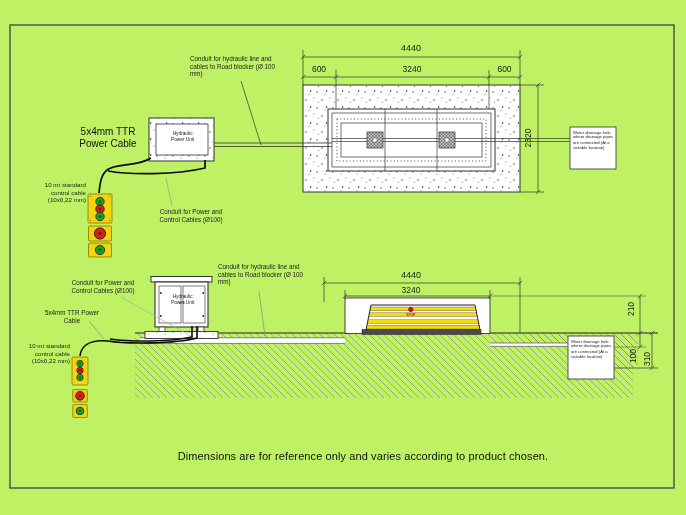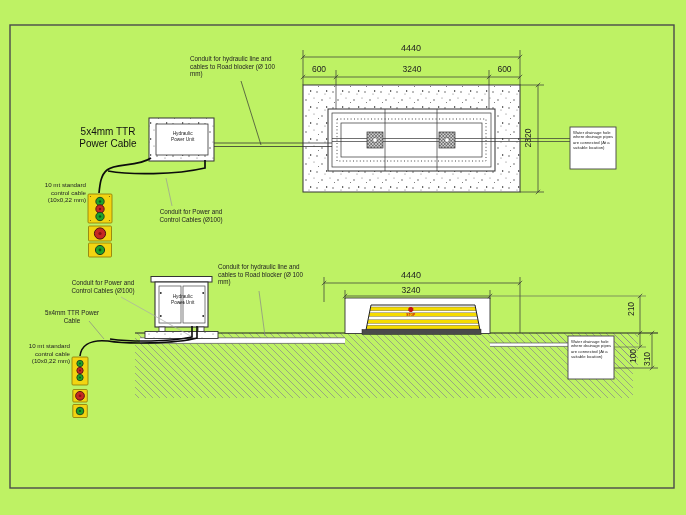--- a/index.html
+++ b/index.html
@@ -251,14 +251,15 @@
 <div class="lbl dim c" style="left:391px;top:284.5px;width:40px;">3240</div>
 <div class="lbl f63 c" style="left:64px;top:279px;width:78px;">Conduit for Power and Control Cables (Ø100)</div>
 <div class="lbl f63 c" style="left:44px;top:309px;width:56px;">5x4mm TTR Power Cable</div>
 <div class="lbl f62 r" style="left:16px;top:342px;width:54px;">10 mt standard control cable (10x0,22 mm)</div>
 <div class="lbl tinyc" style="left:168.5px;top:294px;width:40px;">Hydraulic Power Unit</div>
 <div class="lbl tiny" style="left:571px;top:339px;width:70px;">Water drainage hole where drainage pipes are connected (At a suitable location)</div>
 <div class="lbl dim c rot" style="left:612px;top:303px;width:40px;">210</div>
 <div class="lbl dim c rot" style="left:614px;top:350px;width:40px;">100</div>
 <div class="lbl dim c rot" style="left:628px;top:353px;width:40px;">310</div>
 
+<div class="lbl footer c" style="left:163px;top:450px;width:400px;">Dimensions are for reference only and varies according to product chosen.</div>
 
 </div>
 
 </body></html>

